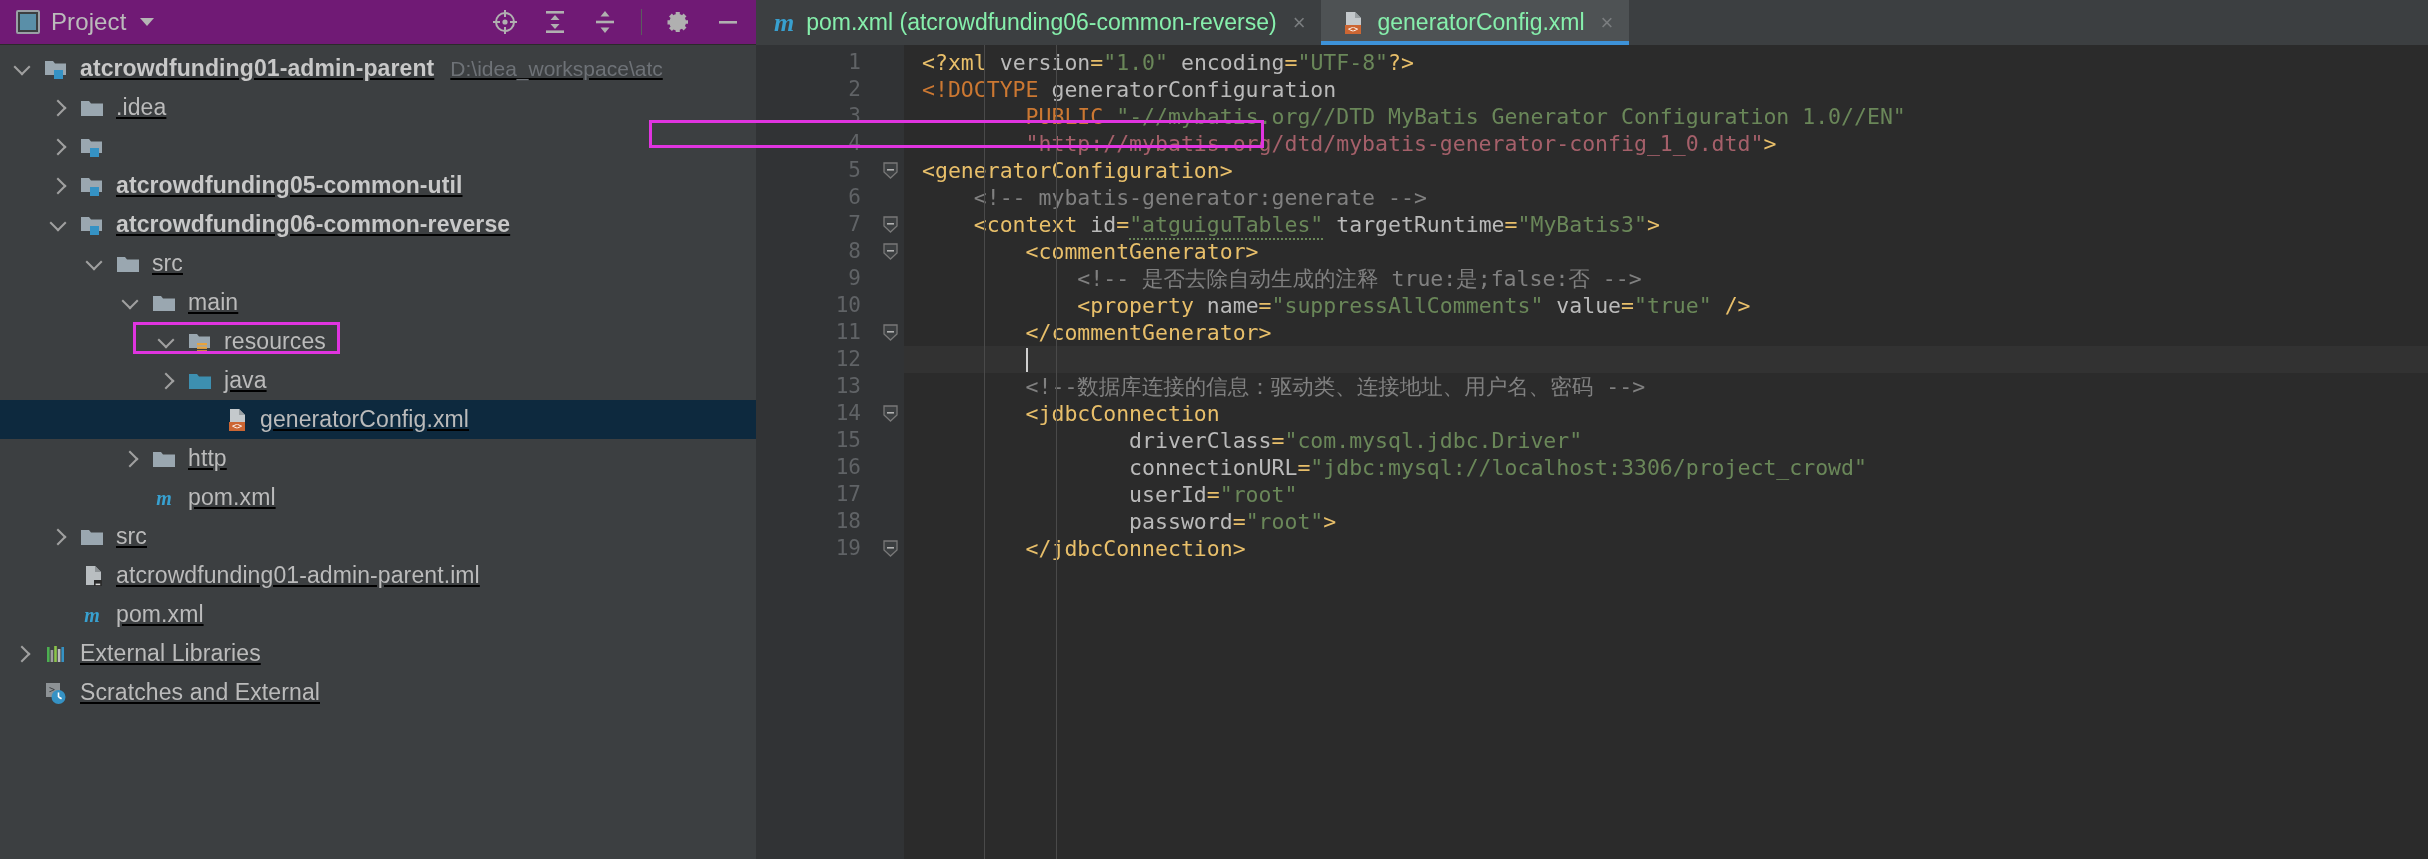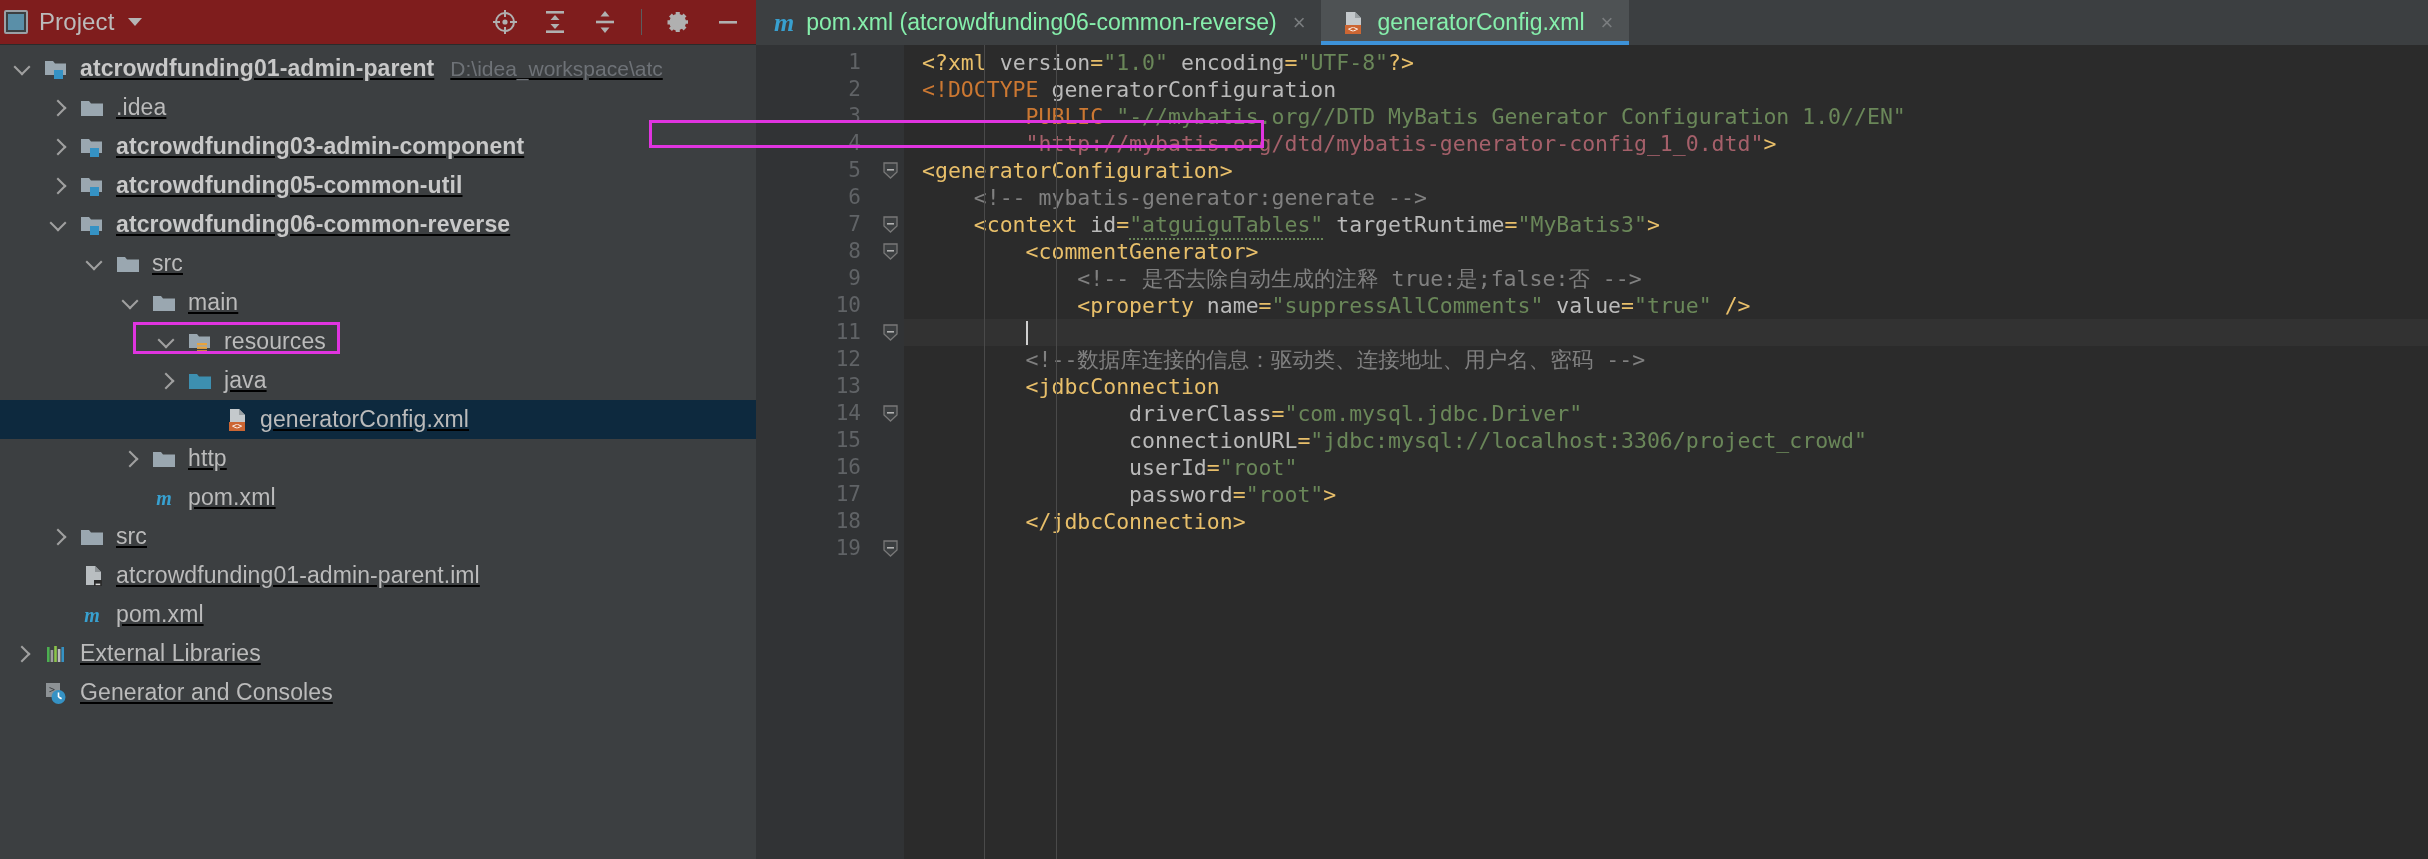--- a/index.html
+++ b/index.html
@@ -13,23 +13,23 @@
 
   
   #project-panel {
     width: 756px; height: 859px;
     background: #3c3f41;
     display: flex; flex-direction: column;
     flex: 0 0 756px;
     position: relative;
   }
   .panel-header {
-    height: 45px; background: #7f1d1d;
+    height: 45px; background: #701a75;
     display: flex; align-items: center;
-    padding: 0 14px 0 4px;
+    padding: 0 14px 0 16px;
     border-bottom: 1px solid #2b2b2b;
     position: relative;
   }
   .panel-title-group { display: flex; align-items: center; gap: 11px; }
   .panel-winicon {
     width: 24px; height: 24px;
     border: 2px solid #9aa0a6; border-radius: 2px;
     background: #3c3f41; position: relative;
   }
   .panel-winicon::after {
@@ -235,21 +235,20 @@
         </div>
         <div class="row">
           <span style="display: inline-block; flex: 0 0 48px;"></span>
           <span class="arrow right"></span>
           <span style="display: inline-flex; margin-left: 9px;">
             <span class="ic"><svg viewBox="0 0 26 26" width="26" height="26">
                 <path fill="#9aa7b0" d="M2 5h8l2 2.4h11V19H2z"></path>
                 <rect x="11" y="14" width="9" height="9" fill="#3592c4"></rect>
               </svg></span>
           </span>
-          <span class="tlabel bold">atcrowdfunding03-admin-component</span>
         </div>
         <div class="row">
           <span style="display: inline-block; flex: 0 0 48px;"></span>
           <span class="arrow right"></span>
           <span style="display: inline-flex; margin-left: 9px;">
             <span class="ic"><svg viewBox="0 0 26 26" width="26" height="26">
                 <path fill="#9aa7b0" d="M2 5h8l2 2.4h11V19H2z"></path>
                 <rect x="11" y="14" width="9" height="9" fill="#3592c4"></rect>
               </svg></span>
           </span>
@@ -394,21 +393,21 @@
           <span class="arrow"></span>
           <span style="display: inline-flex; margin-left: 9px;">
             <span class="ic"><svg viewBox="0 0 26 26" width="26" height="26">
                 <rect x="3" y="3" width="14" height="14" fill="#8d9295"></rect>
                 <text x="6" y="13" font-size="10" fill="#3c3f41" font-family="monospace">&gt;</text>
                 <circle cx="15.5" cy="17" r="7" fill="#3592c4"></circle>
                 <line x1="15.5" y1="12.5" x2="15.5" y2="17" stroke="#ffffff" stroke-width="1.6"></line>
                 <line x1="15.5" y1="17" x2="18.6" y2="18.8" stroke="#ffffff" stroke-width="1.6"></line>
               </svg></span>
           </span>
-          <span class="tlabel">Generator and Consoles</span>
+          <span class="tlabel">Scratches and External</span>
         </div>
       </div>
   </div>
 
   <div id="editor-area">
     <div id="tabs">
         <div class="tab inactive">
           <span class="mvn-m">m</span>
           <span class="tab-label">pom.xml (atcrowdfunding06-common-reverse)</span>
           <span class="tab-close">×</span>
@@ -501,20 +500,21 @@
           <div class="cline"><span class="tag">&lt;?xml</span> <span class="attr">version</span><span class="punc">=</span><span class="str">"1.0"</span> <span class="attr">encoding</span><span class="punc">=</span><span class="str">"UTF-8"</span><span class="tag">?&gt;</span></div>
           <div class="cline"><span class="dtd">&lt;!DOCTYPE</span> <span class="attr">generatorConfiguration</span></div>
           <div class="cline">        <span class="dtd">PUBLIC</span> <span class="str">"-//mybatis.org//DTD MyBatis Generator Configuration 1.0//EN"</span></div>
           <div class="cline">        <span class="url">"http://mybatis.org/dtd/mybatis-generator-config_1_0.dtd"</span><span class="tag">&gt;</span></div>
           <div class="cline"><span class="tag">&lt;generatorConfiguration&gt;</span></div>
           <div class="cline"><span class="cmt">    &lt;!-- mybatis-generator:generate --&gt;</span></div>
           <div class="cline">    <span class="tag">&lt;context</span> <span class="attr">id</span><span class="punc">=</span><span class="str squig">"atguiguTables"</span> <span class="attr">targetRuntime</span><span class="punc">=</span><span class="str">"MyBatis3"</span><span class="tag">&gt;</span></div>
           <div class="cline">        <span class="tag">&lt;commentGenerator&gt;</span></div>
           <div class="cline"><span class="cmt">            &lt;!-- 是否去除自动生成的注释 true:是;false:否 --&gt;</span></div>
           <div class="cline">            <span class="tag">&lt;property</span> <span class="attr">name</span><span class="punc">=</span><span class="str">"suppressAllComments"</span> <span class="attr">value</span><span class="punc">=</span><span class="str">"true"</span> <span class="tag">/&gt;</span></div>
+          <div class="cline">        <span class="tag">&lt;/commentGenerator&gt;</span></div>
           <div class="cline caretline">        <span class="caret"></span></div>
           <div class="cline"><span class="cmt">        &lt;!--数据库连接的信息：驱动类、连接地址、用户名、密码 --&gt;</span></div>
           <div class="cline">        <span class="tag">&lt;jdbcConnection</span></div>
           <div class="cline">                <span class="attr">driverClass</span><span class="punc">=</span><span class="str">"com.mysql.jdbc.Driver"</span></div>
           <div class="cline">                <span class="attr">connectionURL</span><span class="punc">=</span><span class="str">"jdbc:mysql://localhost:3306/project_crowd"</span></div>
           <div class="cline">                <span class="attr">userId</span><span class="punc">=</span><span class="str">"root"</span></div>
           <div class="cline">                <span class="attr">password</span><span class="punc">=</span><span class="str">"root"</span><span class="tag">&gt;</span></div>
           <div class="cline">        <span class="tag">&lt;/jdbcConnection&gt;</span></div>
           <div class="indent-guide" style="left: 80px;"></div>
           <div class="indent-guide" style="left: 152px;"></div>

